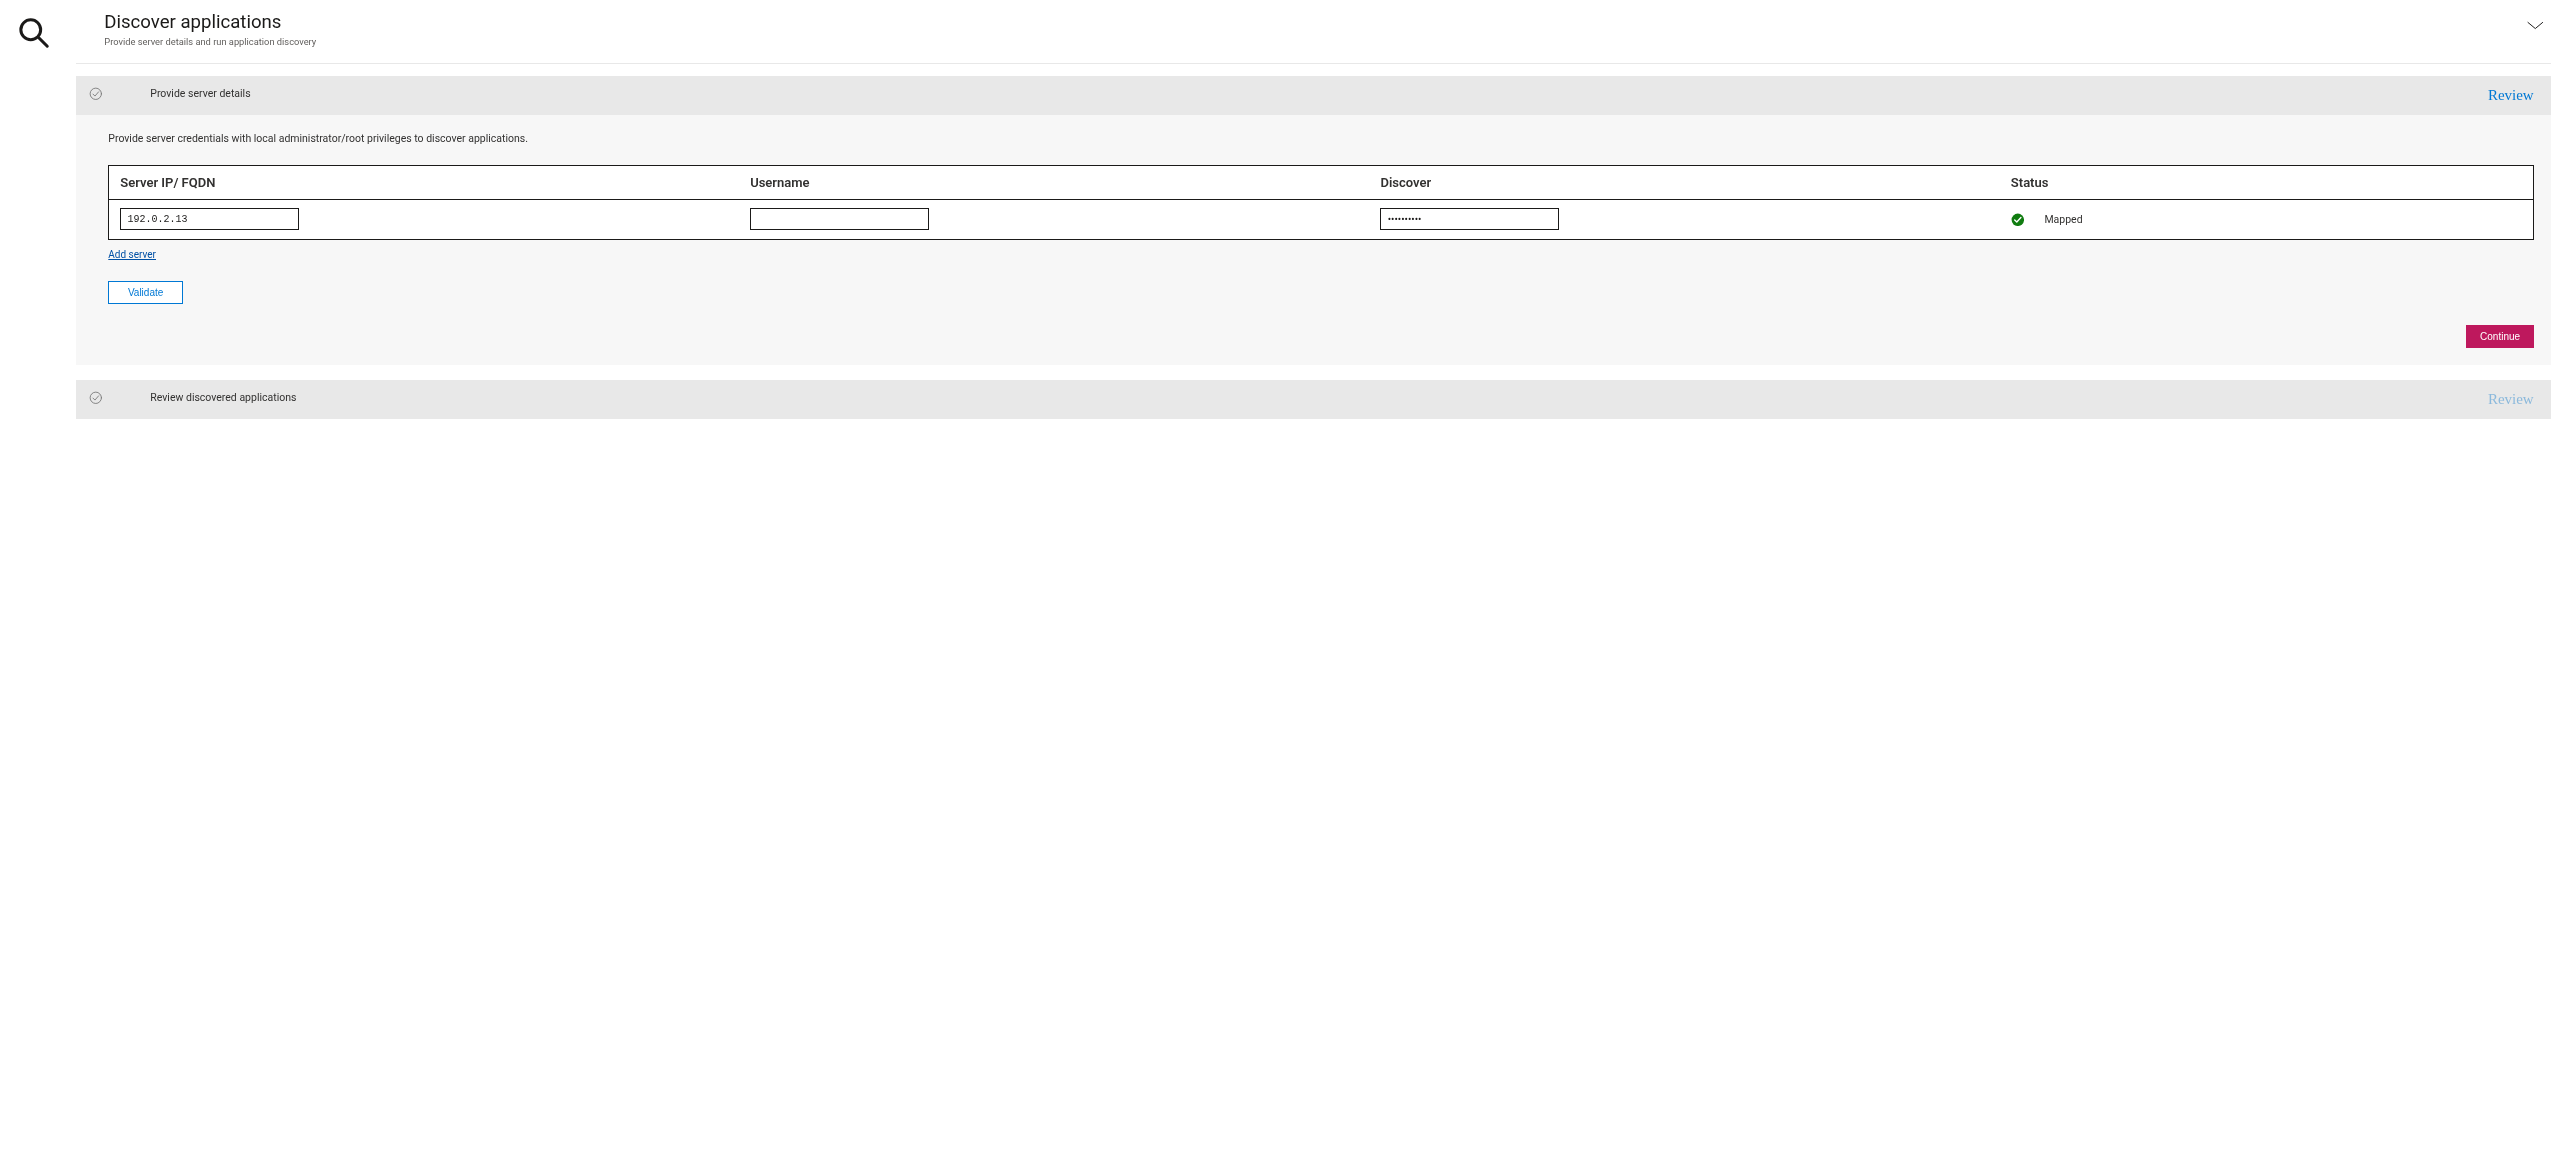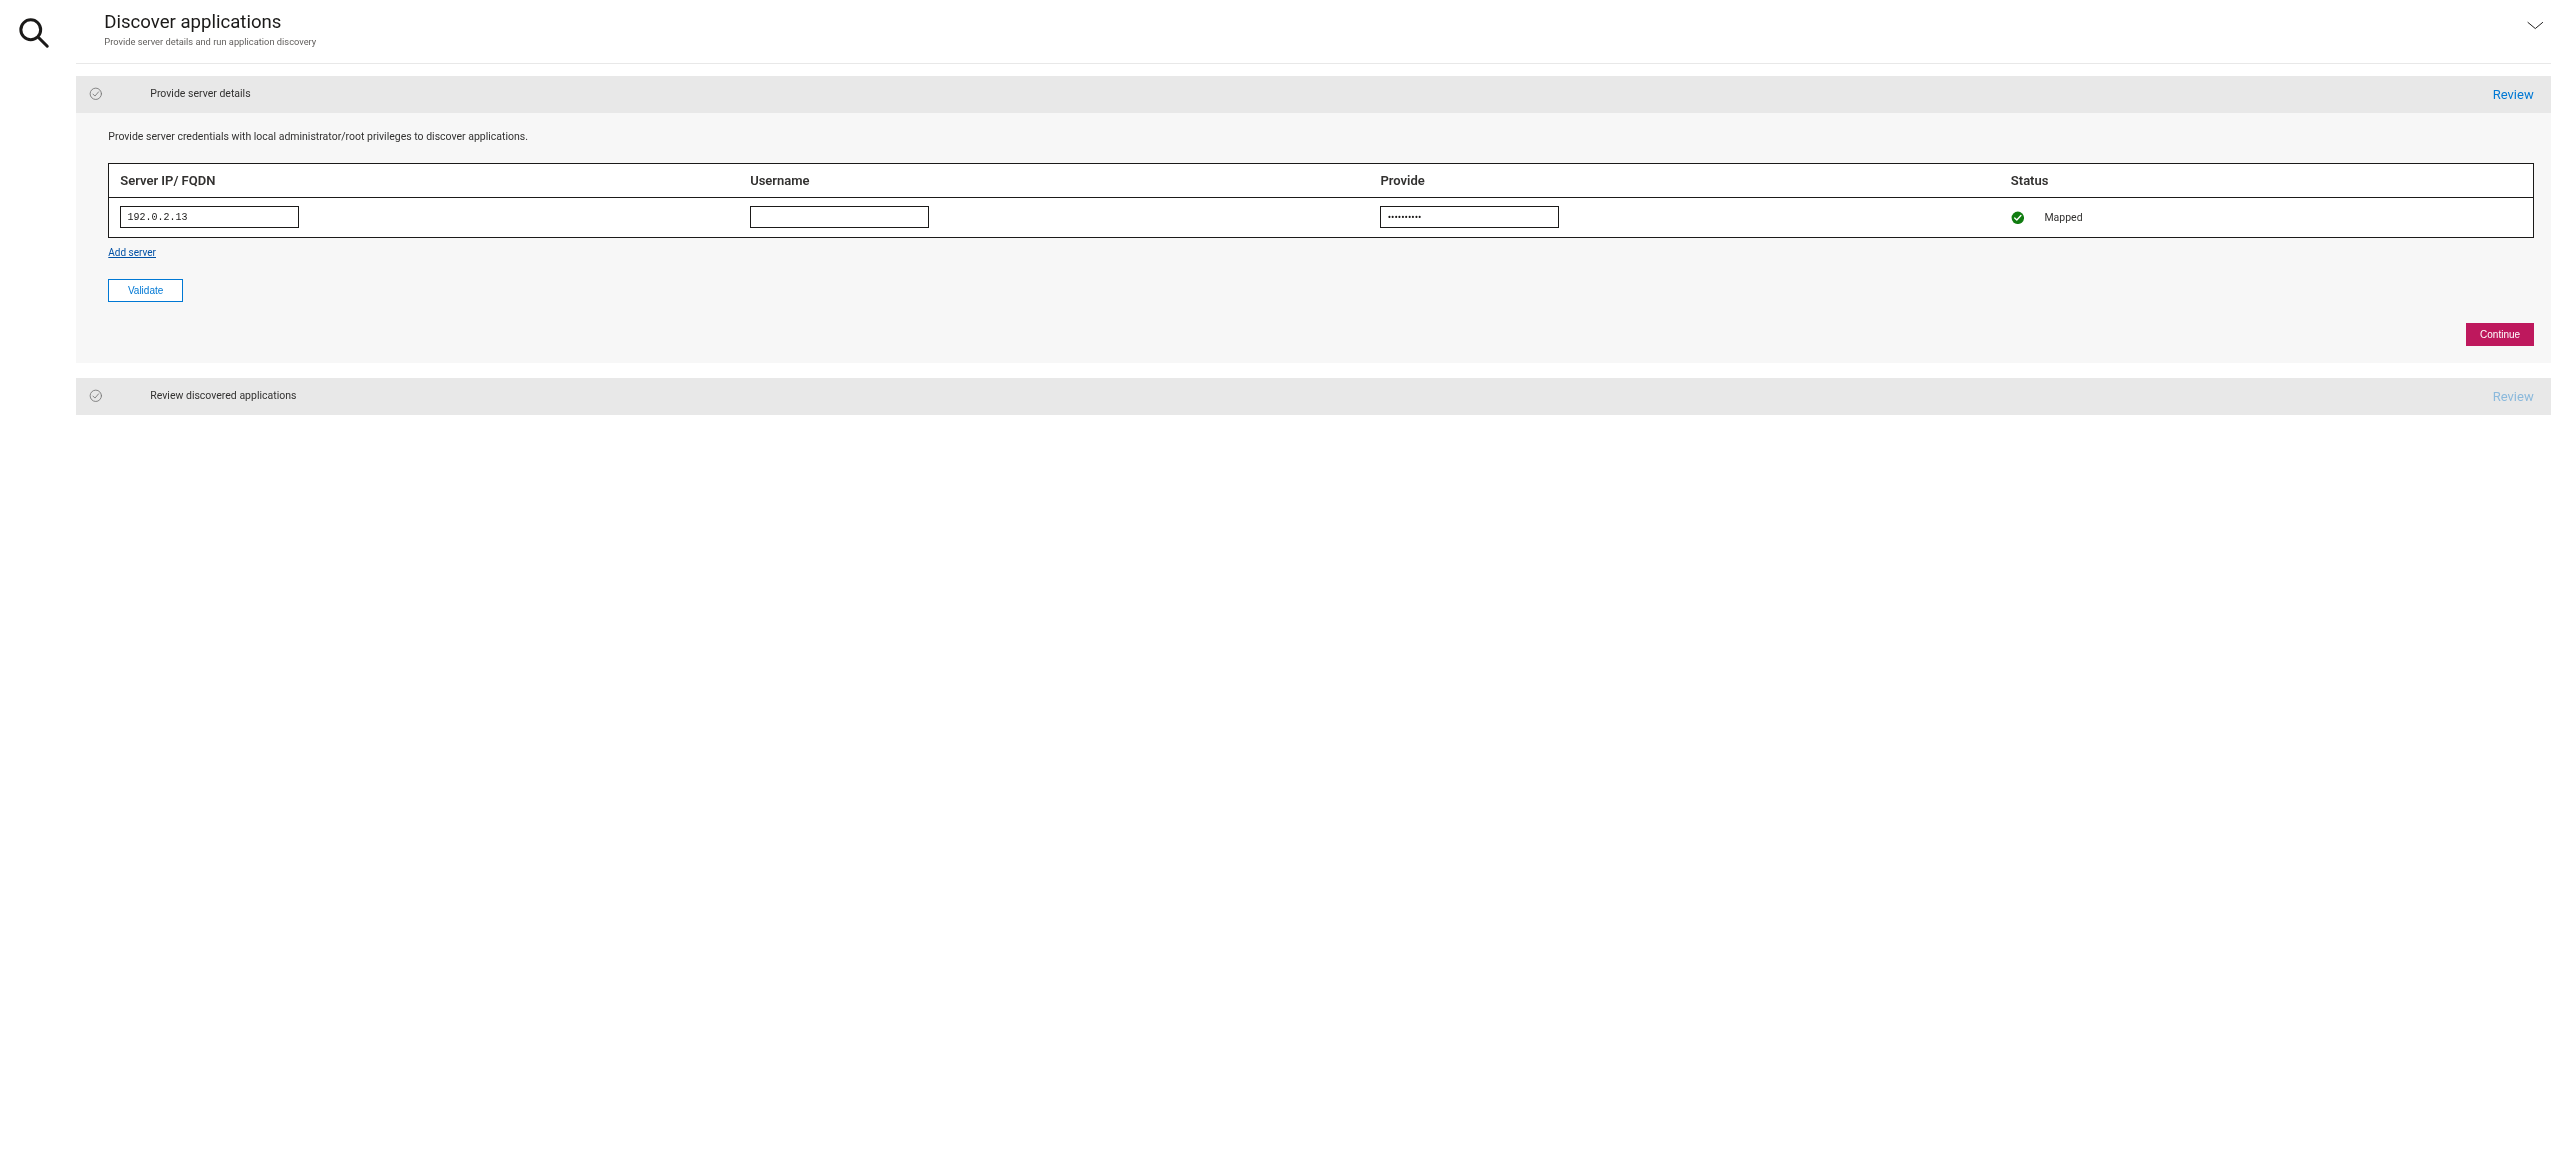--- a/index.html
+++ b/index.html
@@ -63,23 +63,24 @@
     flex: 0 0 auto;
     margin-right: 48px;
   }
   .step-title {
     flex: 1 1 auto;
     font-size: 10.5px;
     color: #323130;
   }
   .step-action {
     flex: 0 0 auto;
-    font-size: 13px;
+    font-size: 15px;
     color: #0078d4;
     cursor: pointer;
+    font-family: Liberation Serif, serif;
   }
   .step-action.disabled {
     color: #8bb9dc;
     cursor: default;
   }
   .step-body {
     background: #f7f7f7;
     padding: 17.3px 17.3px 17.3px 32px;
   }
   .instruction {
@@ -206,21 +207,21 @@
       </div>
 
       <div class="step-body">
         <p class="instruction">Provide server credentials with local administrator/root privileges to discover applications.</p>
 
         <table class="server-table">
           <thead>
             <tr>
               <th class="col-ip">Server IP/ FQDN</th>
               <th class="col-user">Username</th>
-              <th class="col-pass">Provide</th>
+              <th class="col-pass">Discover</th>
               <th class="col-stat">Status</th>
             </tr>
           </thead>
           <tbody>
             <tr>
               <td>
                 <input class="cell-input" type="text" value="192.0.2.13" style="">
               </td>
               <td>
                 <input class="cell-input sans" type="text" value="" style="">

